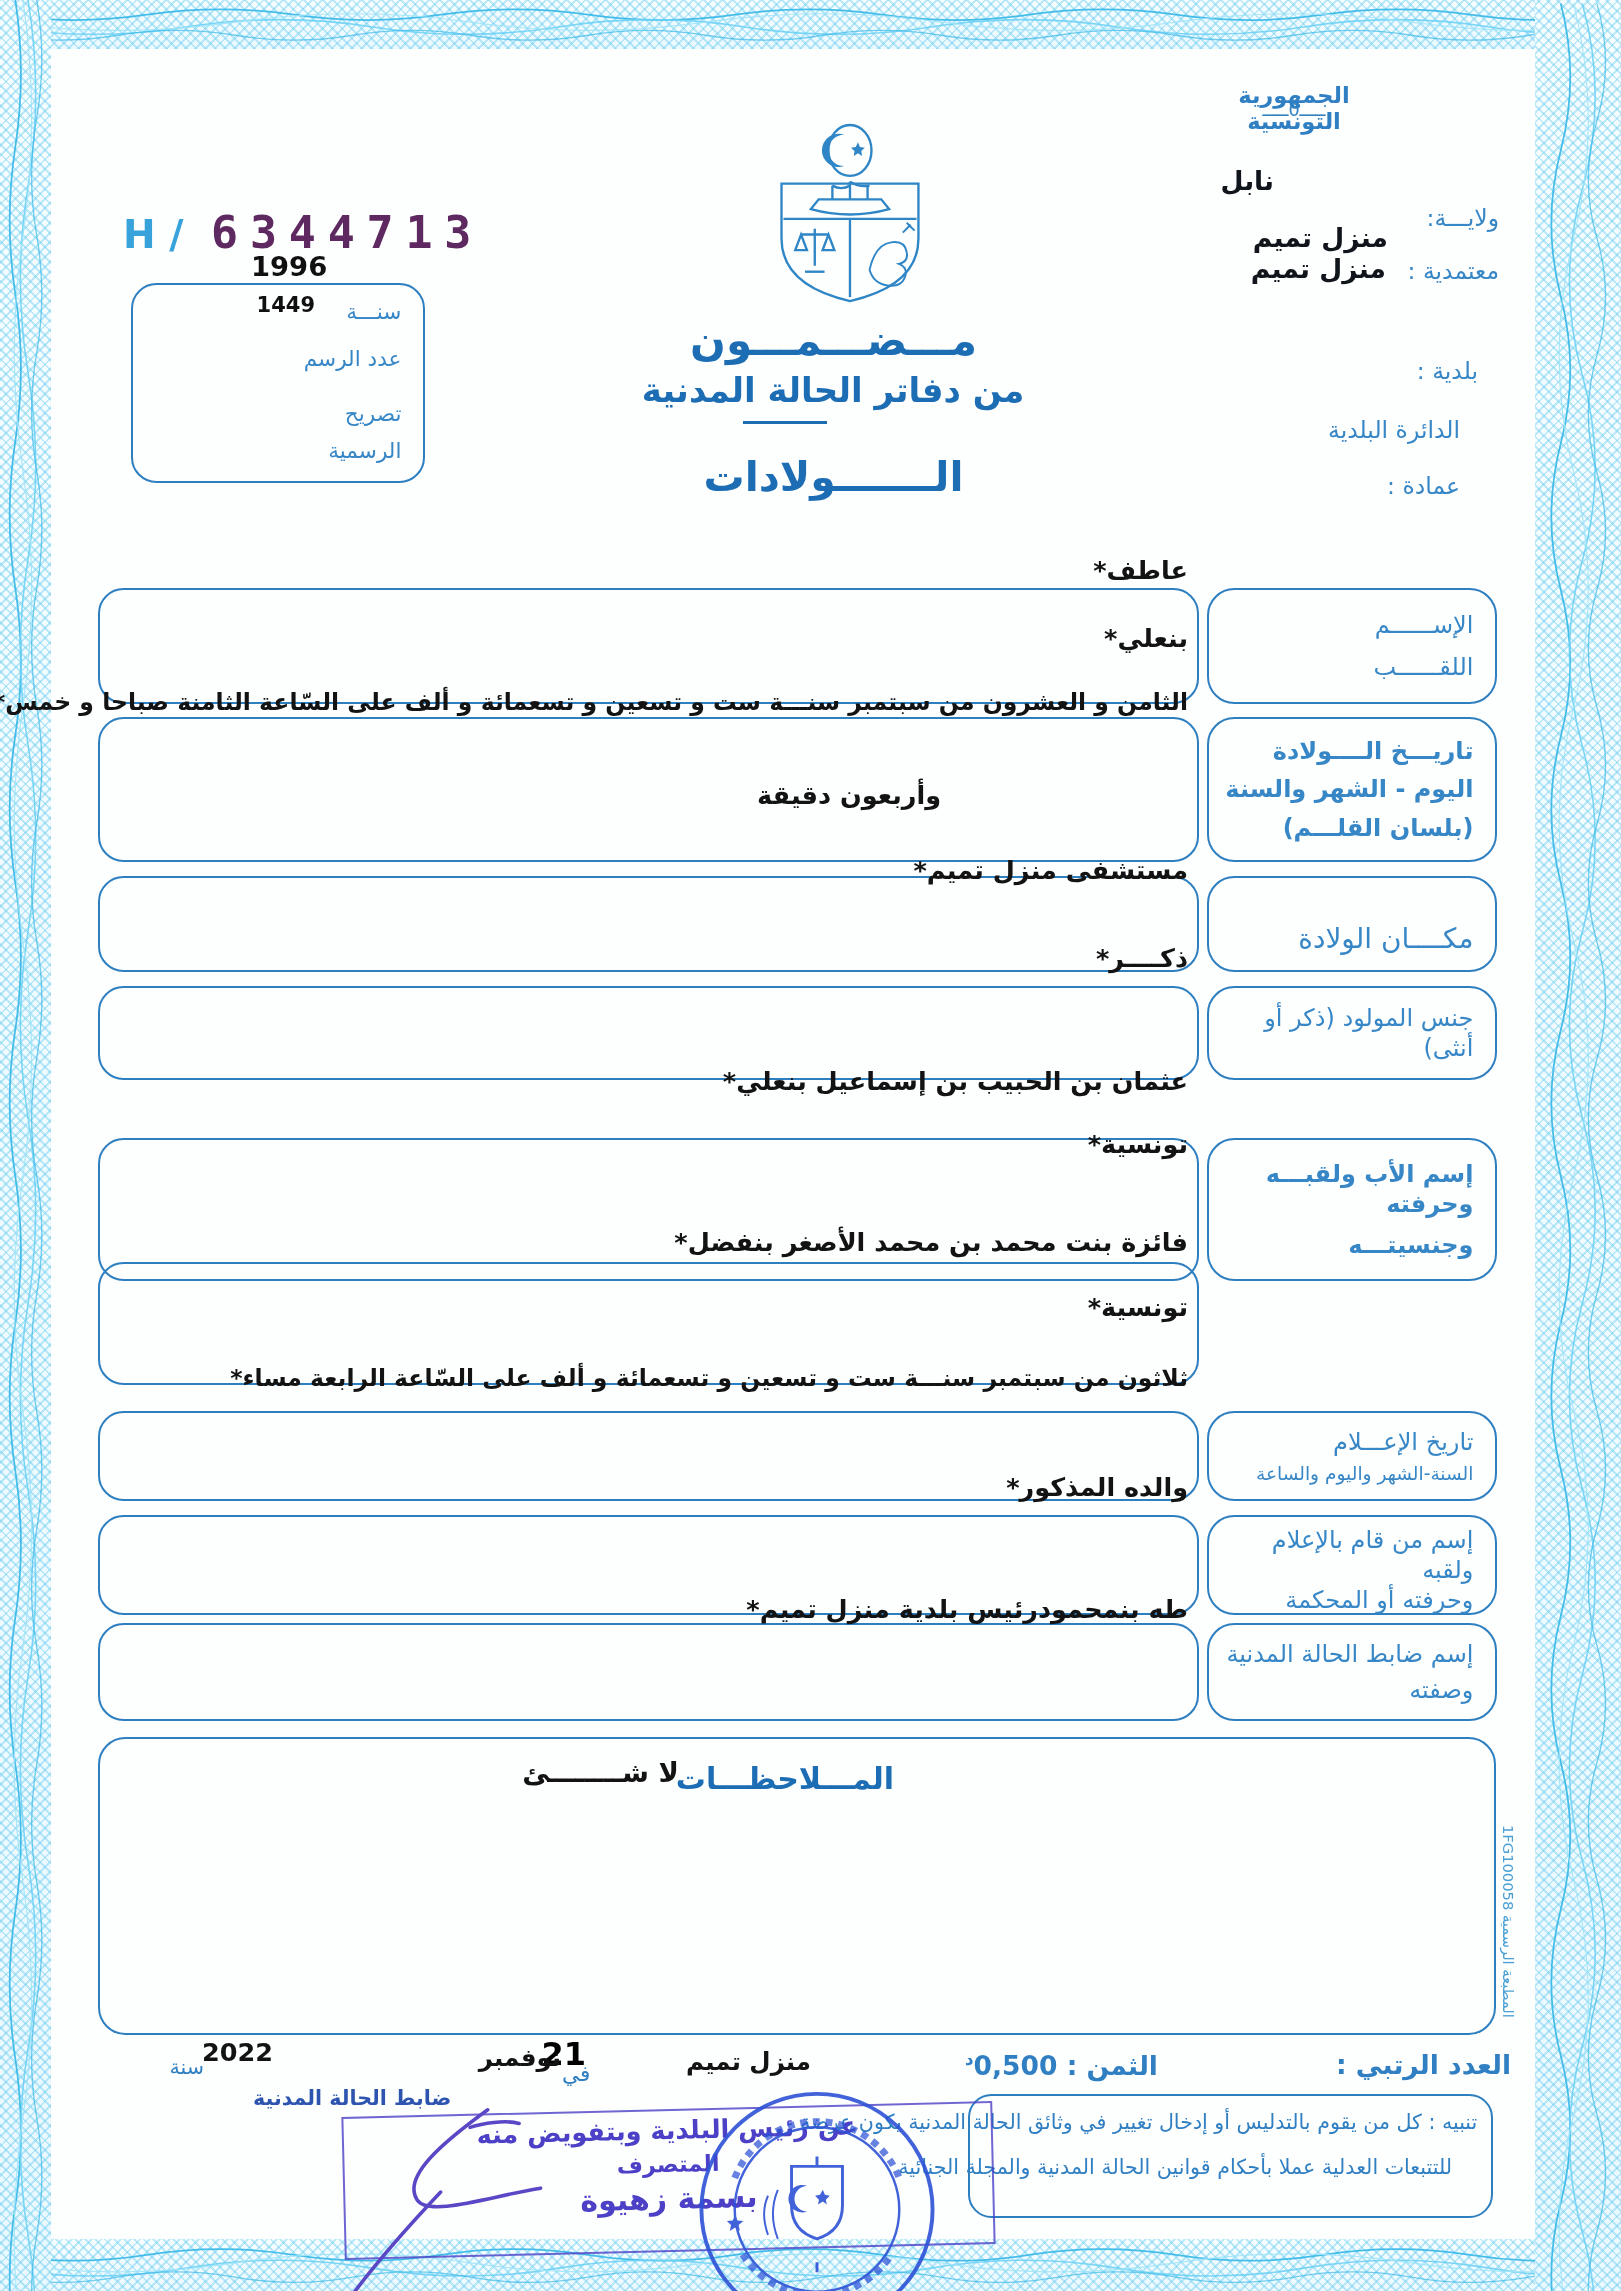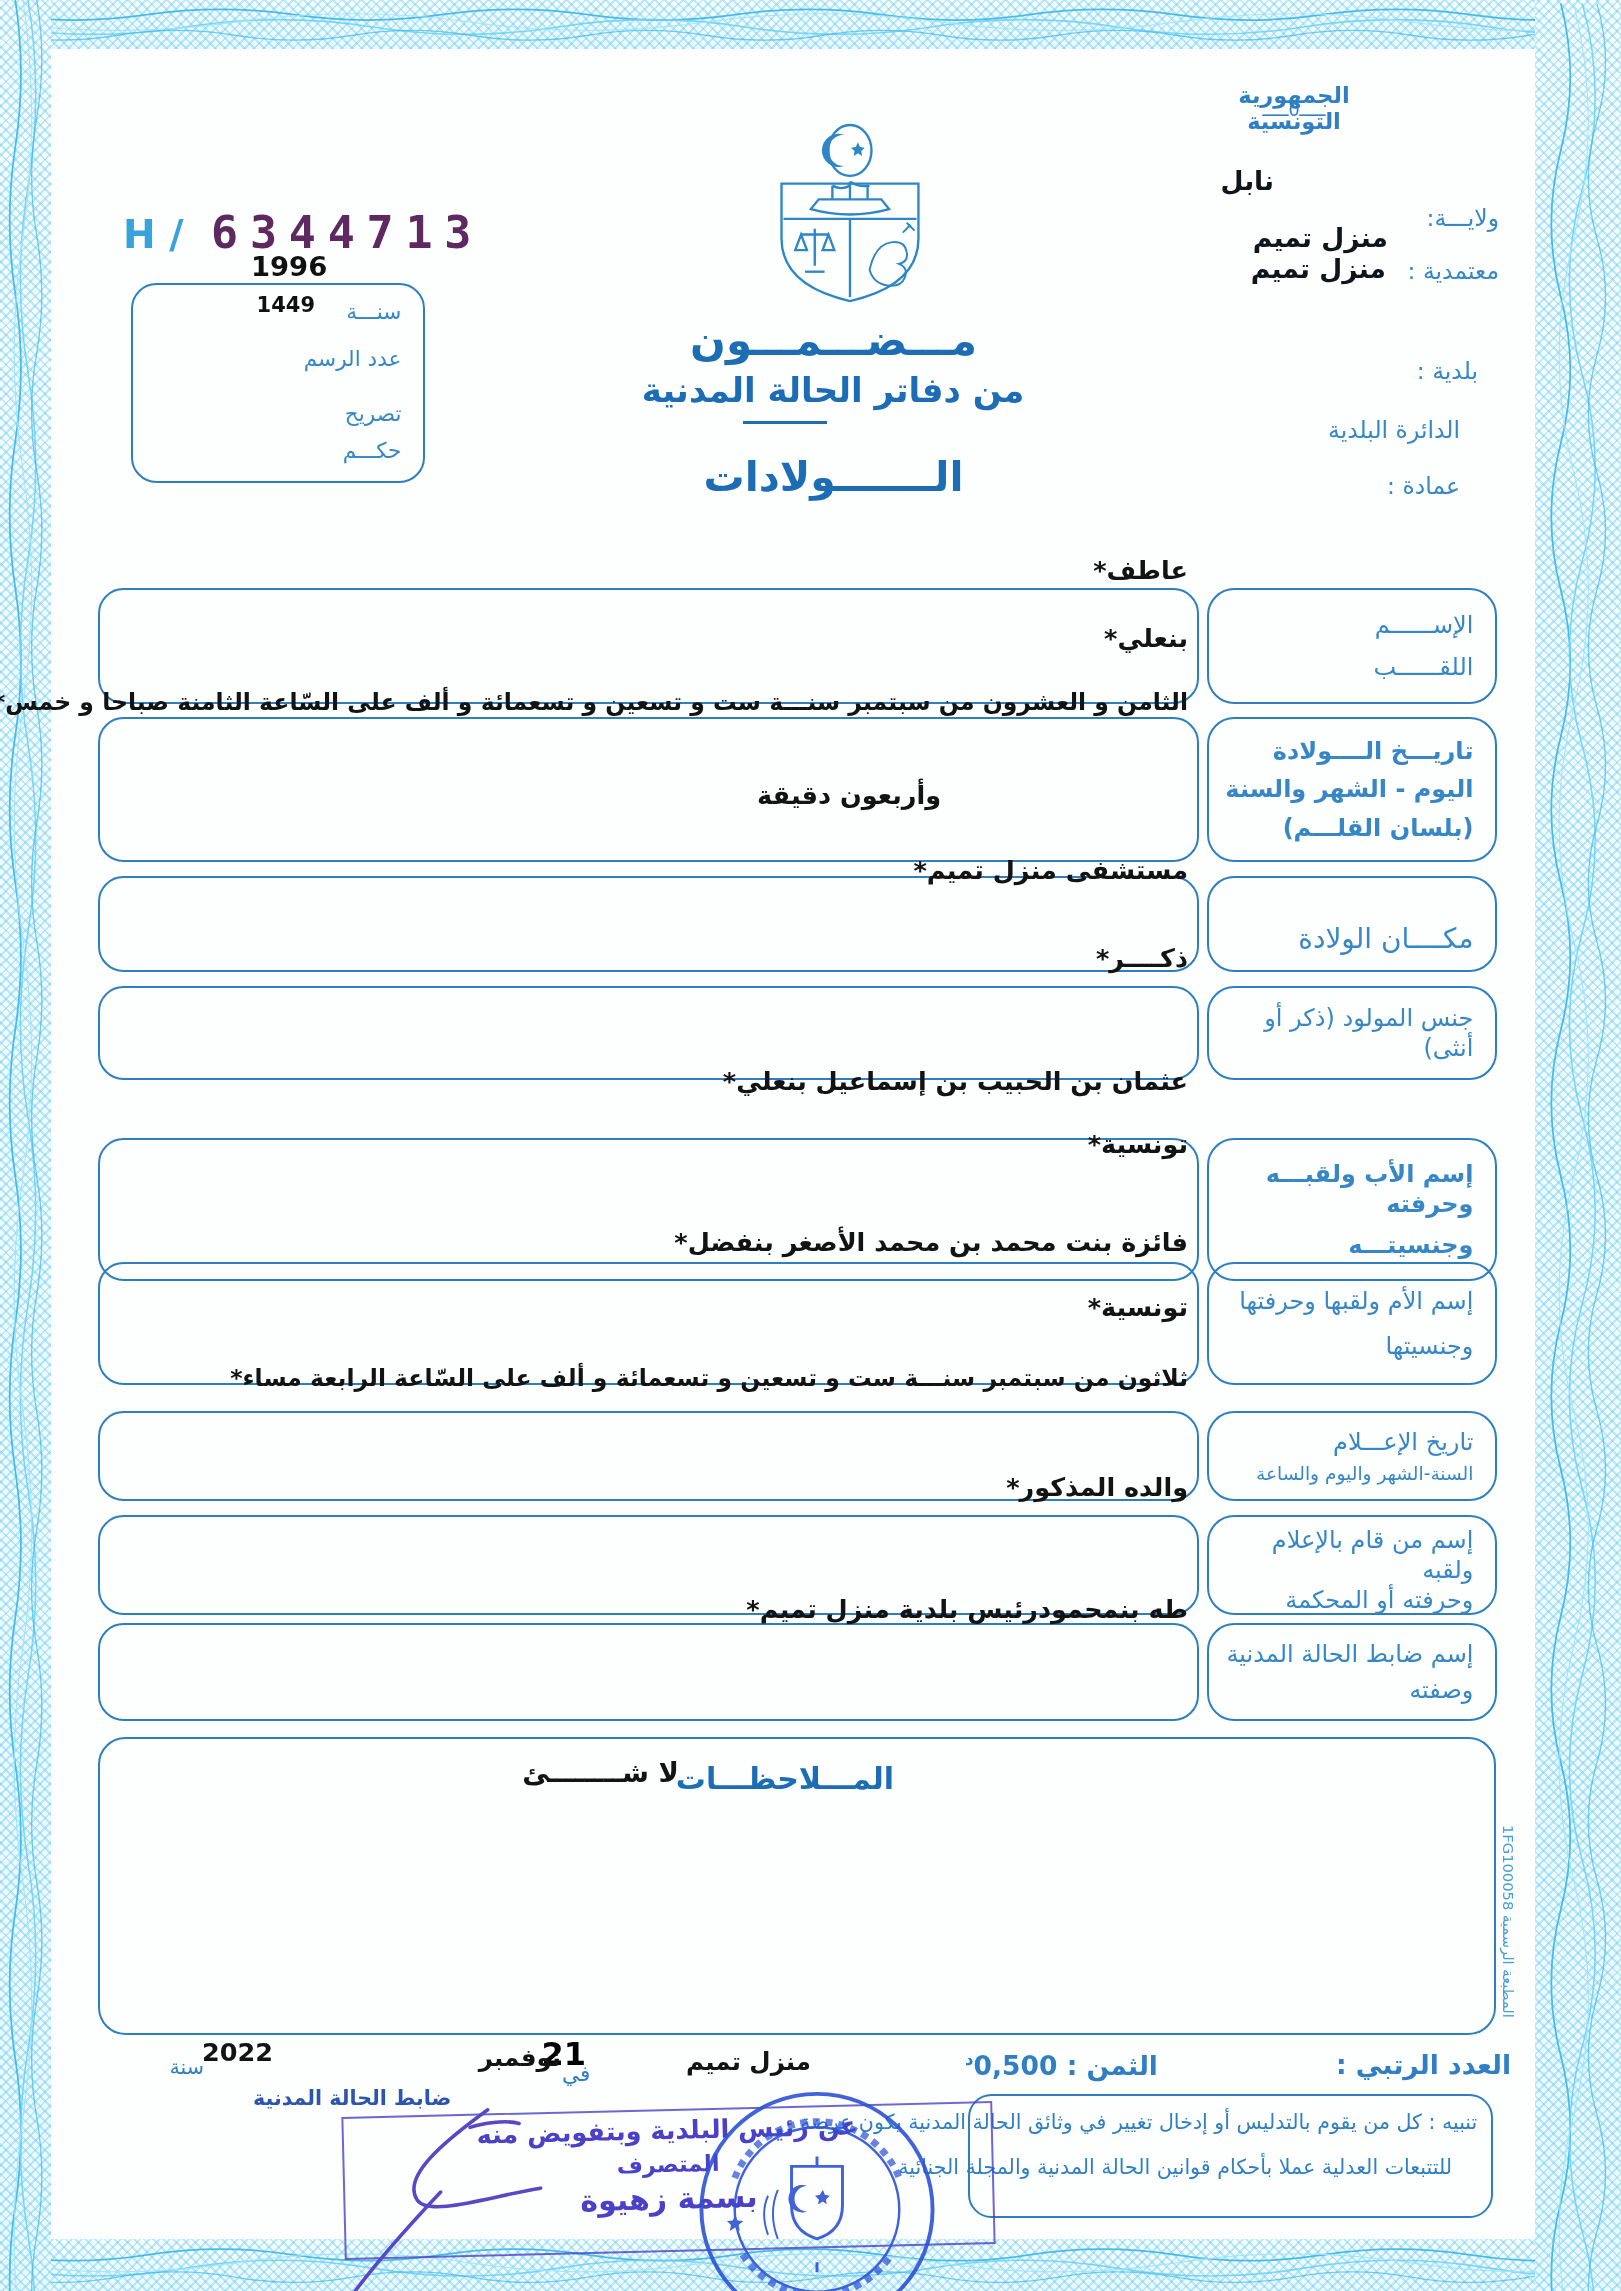--- a/index.html
+++ b/index.html
@@ -149,21 +149,21 @@
 
   <div class="serial-prefix">H /</div>
   <div class="serial-number">6344713</div>
   <div class="serial-year">1996</div>
 
   <div class="registry-box">
     <div class="rlabel" style="top:13.7px;">سنـــة</div>
     <div class="rvalue" style="top:7.8px;">1449</div>
     <div class="rlabel" style="top:61px;">عدد الرسم</div>
     <div class="rlabel" style="top:116px;">تصريح</div>
-    <div class="rlabel" style="top:153px;">حكـــم</div>
+    <div class="rlabel" style="top:153px;">الرسمية</div>
   </div>
 
   <svg class="emblem" width="178" height="182" viewBox="0 0 182 186">
     <g stroke="#2e86c6" fill="none" stroke-width="2.4">
       <ellipse cx="92" cy="28" rx="22" ry="26"></ellipse>
       <path d="M86 12 a17 17 0 1 0 0 32 a13 13 0 1 1 0 -32" fill="#2e86c6" stroke="none"></path>
       <path d="M99 22 l3 7 7 1 -5 5 1 7 -6 -4 -6 4 1 -7 -5 -5 7 -1 z" fill="#2e86c6" stroke="none" transform="scale(.7) translate(44,6)"></path>
       <path d="M22 62 H162 V118 Q162 166 92 182 Q22 166 22 118 Z"></path>
       <path d="M24 98 H160"></path>
       <path d="M92 98 V178"></path>
@@ -215,24 +215,20 @@
   </div>
   <div class="row" style="top:1138px;height:143px;font-weight:bold;">
     <div class="vbox"></div>
     <div class="lbox">
       <div class="lline">إسم الأب ولقبـــه وحرفته</div>
       <div class="lline">وجنسيتـــه</div>
     </div>
   </div>
   <div class="row" style="top:1262px;height:123px;">
     <div class="vbox"></div>
-    <div class="lbox">
-      <div class="lline">إسم الأم ولقبها وحرفتها</div>
-      <div class="lline">وجنسيتها</div>
-    </div>
   </div>
   <div class="row" style="top:1411px;height:90px;">
     <div class="vbox"></div>
     <div class="lbox">
       <div class="lline">تاريخ الإعـــلام</div>
       <div class="lline" style="font-size:18.6px;">السنة-الشهر واليوم والساعة</div>
     </div>
   </div>
   <div class="row" style="top:1515px;height:100px;">
     <div class="vbox"></div>

